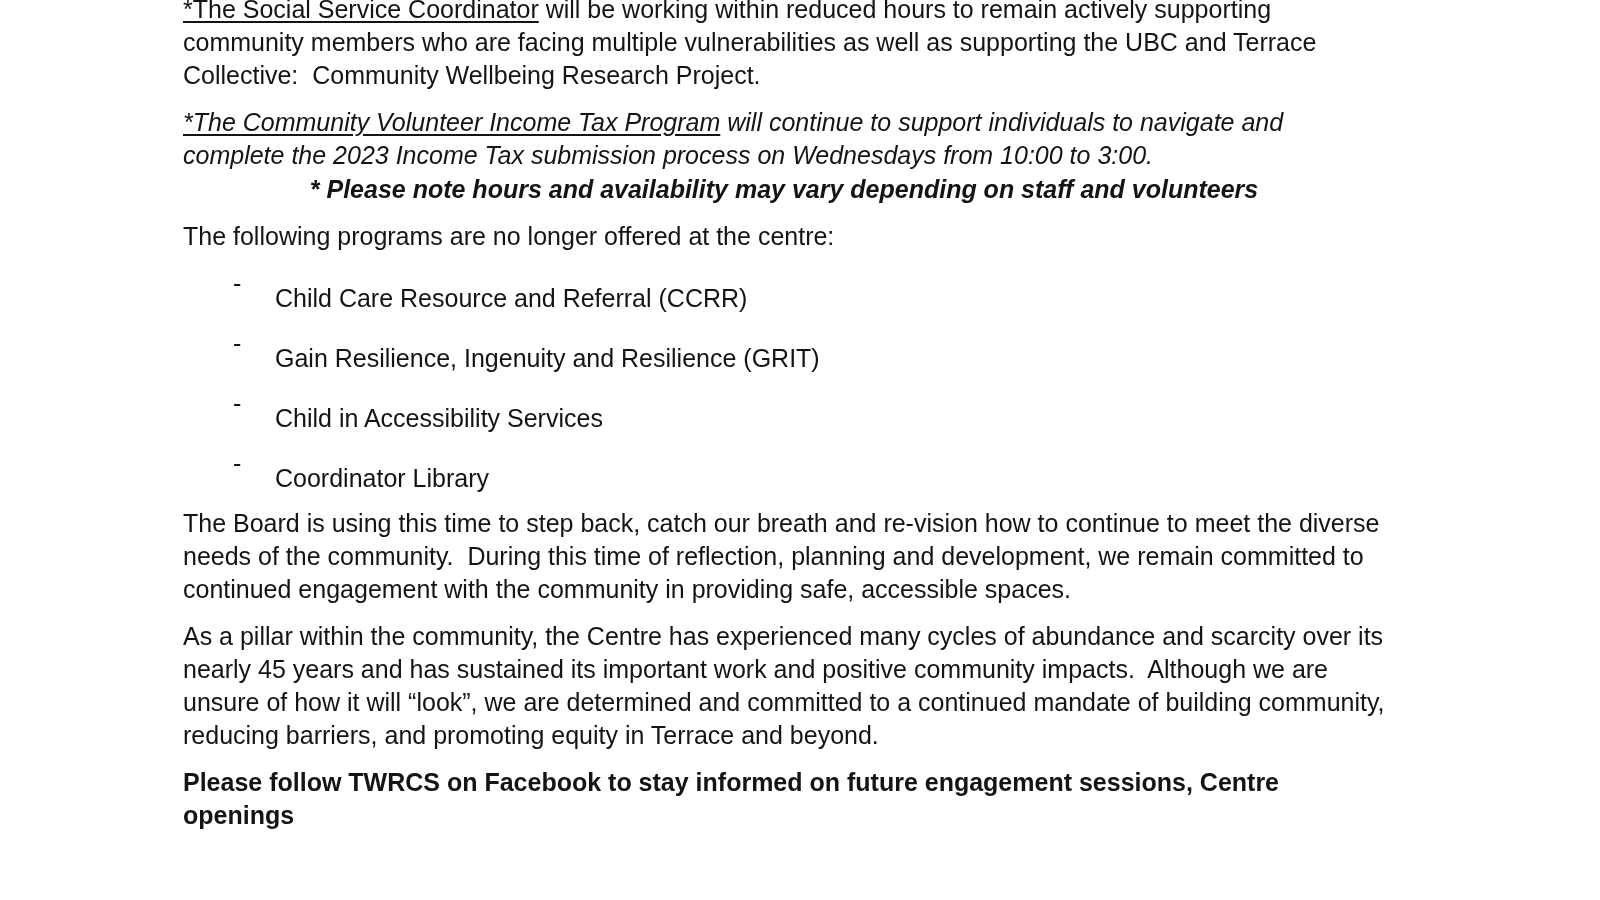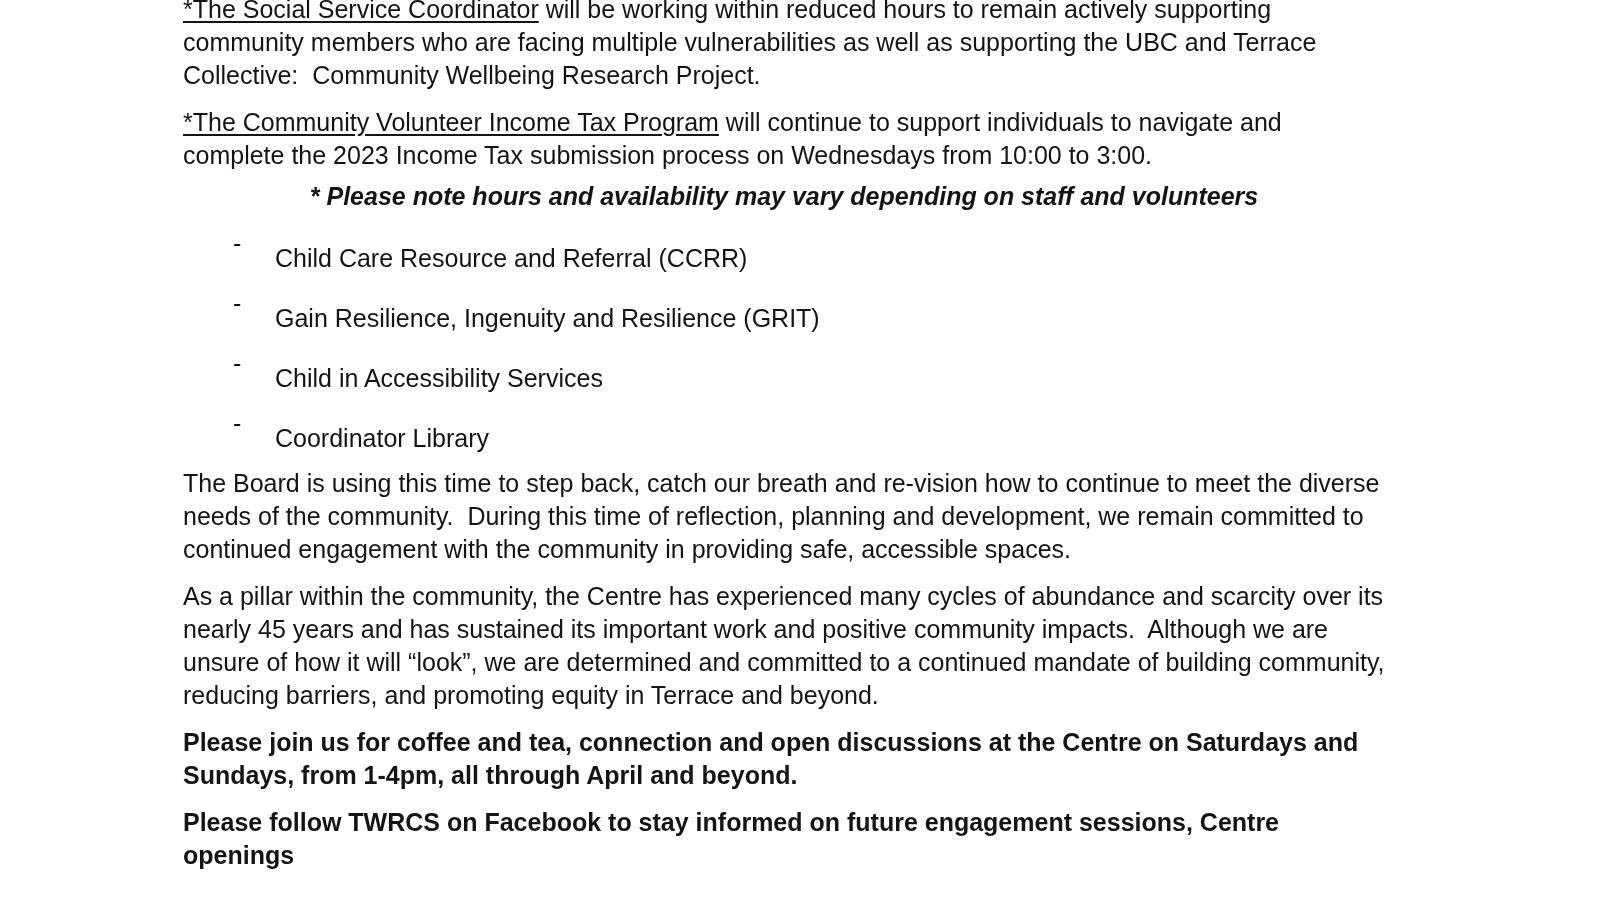--- a/index.html
+++ b/index.html
@@ -22,21 +22,22 @@
     font-size: 25px;
     line-height: 33px;
     color: #141414;
     text-rendering: optimizeLegibility;
   }
   .para {
     margin: 0 0 14px 0;
     white-space: pre-wrap;
   }
   .para.tight {
-    margin-bottom: 8px;
+    margin-bottom: 1px;
+    font-style: italic;
   }
   .note-line {
     font-weight: 700;
     text-align: center;
     margin: 0 0 14px 0;
     white-space: pre-wrap;
     font-style: italic;
   }
   .underline-lead {
     text-decoration: underline;
@@ -69,20 +70,21 @@
 <body>
 
 <div class="doc">
 
   <p class="para"><span class="underline-lead">*The Social Service Coordinator</span><span> will be working within reduced hours to remain actively supporting community members who are facing multiple vulnerabilities as well as supporting the UBC and Terrace Collective:  Community Wellbeing Research Project.</span></p>
 
   <p class="para tight"><span class="underline-lead">*The Community Volunteer Income Tax Program</span><span> will continue to support individuals to navigate and complete the 2023 Income Tax submission process on Wednesdays from 10:00 to 3:00.</span></p>
 
   <p class="note-line">* Please note hours and availability may vary depending on staff and volunteers</p>
 
+  <p class="para">The following programs are no longer offered at the centre:</p>
 
   <ul class="bullet-list">
     <li class="bullet-row">
       <span class="bullet-dash">-</span>
       <span class="bullet-text">Child Care Resource and Referral (CCRR)</span>
     </li>
     <li class="bullet-row">
       <span class="bullet-dash">-</span>
       <span class="bullet-text">Gain Resilience, Ingenuity and Resilience (GRIT)</span>
     </li>
@@ -94,17 +96,16 @@
       <span class="bullet-dash">-</span>
       <span class="bullet-text">Coordinator Library</span>
     </li>
   </ul>
 
   <p class="para">The Board is using this time to step back, catch our breath and re-vision how to continue to meet the diverse needs of the community.  During this time of reflection, planning and development, we remain committed to continued engagement with the community in providing safe, accessible spaces.</p>
 
   <p class="para">As a pillar within the community, the Centre has experienced many cycles of abundance and scarcity over its nearly 45 years and has sustained its important work and positive community impacts.  Although we are unsure of how it will “look”, we are determined and committed to a continued mandate of building community, reducing barriers, and promoting equity in Terrace and beyond.</p>
 
 
-  <p class="para bold">Please join us for coffee and tea, connection and open discussions at the Centre on Saturdays and Sundays, from 1-4pm, all through April and beyond.</p>
 
   <p class="para bold">Please follow TWRCS on Facebook to stay informed on future engagement sessions, Centre openings</p>
 
 </div>
 
 </body></html>

